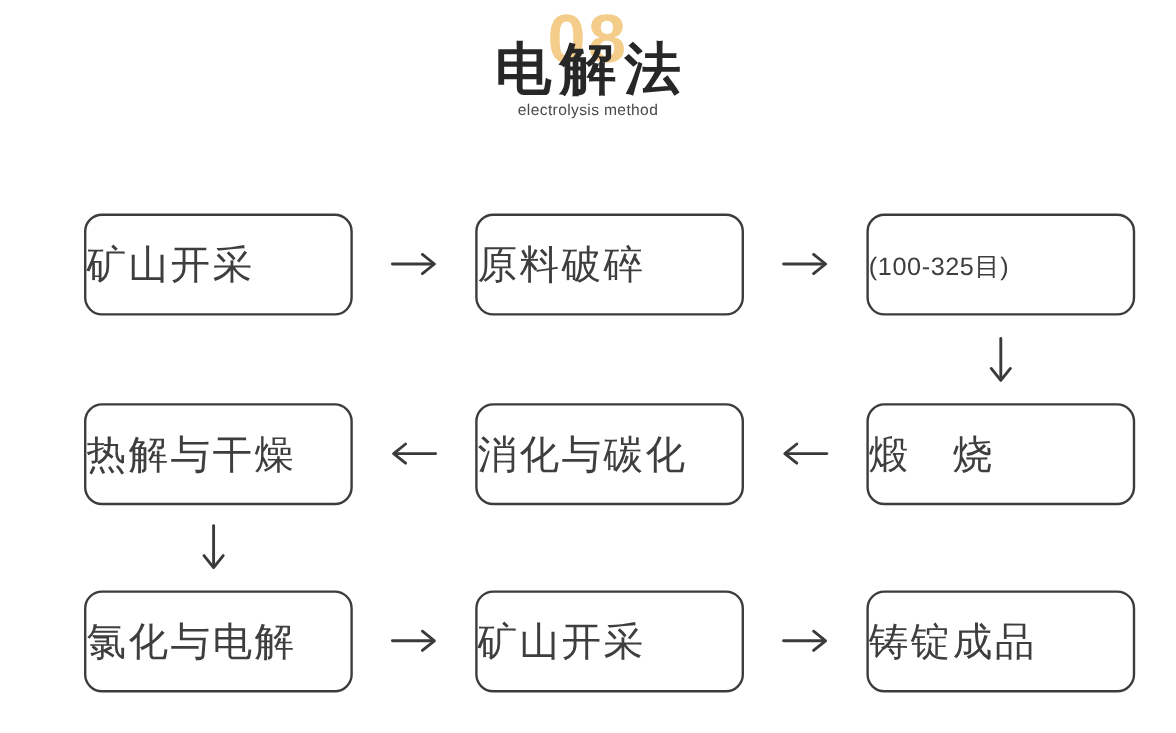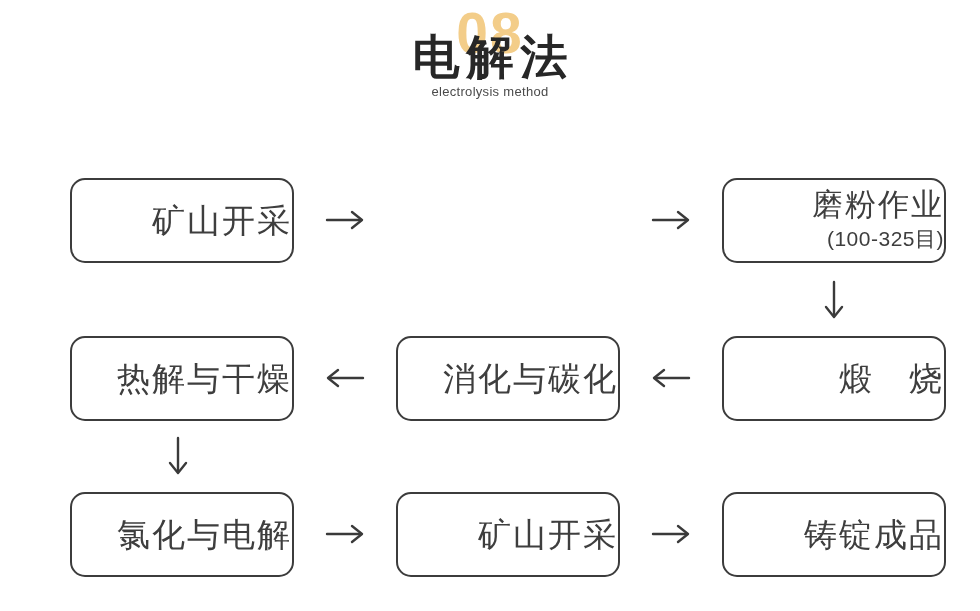--- a/index.html
+++ b/index.html
@@ -12,22 +12,22 @@
        font-size:57px;font-weight:800;letter-spacing:2px;color:var(--accent,#F3CD89);z-index:0;}
   .title{position:absolute;top:26px;left:0;width:100%;margin:0;text-align:center;
        font-size:47px;font-weight:900;letter-spacing:7px;text-indent:7px;
        color:var(--title-text,#272727);z-index:1;}
   .subtitle{position:absolute;top:84px;left:0;width:100%;text-align:center;
        font-size:13px;letter-spacing:0.3px;color:var(--subtitle-text,#4A4A4A);z-index:1;}
 
   
   .node{position:absolute;width:224px;height:85px;box-sizing:border-box;
         border:2px solid var(--box-border,#3C3C3C);border-radius:15px;
-        display:flex;flex-direction:column;align-items:flex-end;justify-content:center;
-        color:var(--box-text,#3E3E3E);background:#fff;padding-left:21px;}
+        display:flex;flex-direction:column;align-items:flex-start;justify-content:center;
+        color:var(--box-text,#3E3E3E);background:#fff;}
   .node .label{font-size:33px;letter-spacing:2px;line-height:1.08;white-space:nowrap;}
   .node .sublabel{font-size:21px;letter-spacing:0.5px;margin-top:3px;white-space:nowrap;}
   .node.two-line .label{font-size:31px;}
 
   .c1{left:70px}.c2{left:396px}.c3{left:722px}
   .r1{top:178px}.r2{top:336px}.r3{top:492px}
 
   
   .arrow{position:absolute;color:var(--arrow,#3A3A3A);}
   .arrow svg{display:block;}
@@ -47,22 +47,24 @@
 
   <div class="header">
     <div class="num">08</div>
     <h1 class="title">电解法</h1>
     <div class="subtitle">electrolysis method</div>
   </div>
 
   <div class="node r1 c1">
     <span class="label">矿山开采</span>
   </div>
+  <div class="node r1 c2">
+    <span class="label">原料破碎</span>
+  </div>
   <div class="node r1 c3 two-line">
-    <span class="label">磨粉作业</span>
     <span class="sublabel">(100-325目)</span>
   </div>
 
   <div class="node r2 c1">
     <span class="label">热解与干燥</span>
   </div>
   <div class="node r2 c2">
     <span class="label">消化与碳化</span>
   </div>
   <div class="node r3 c1">

